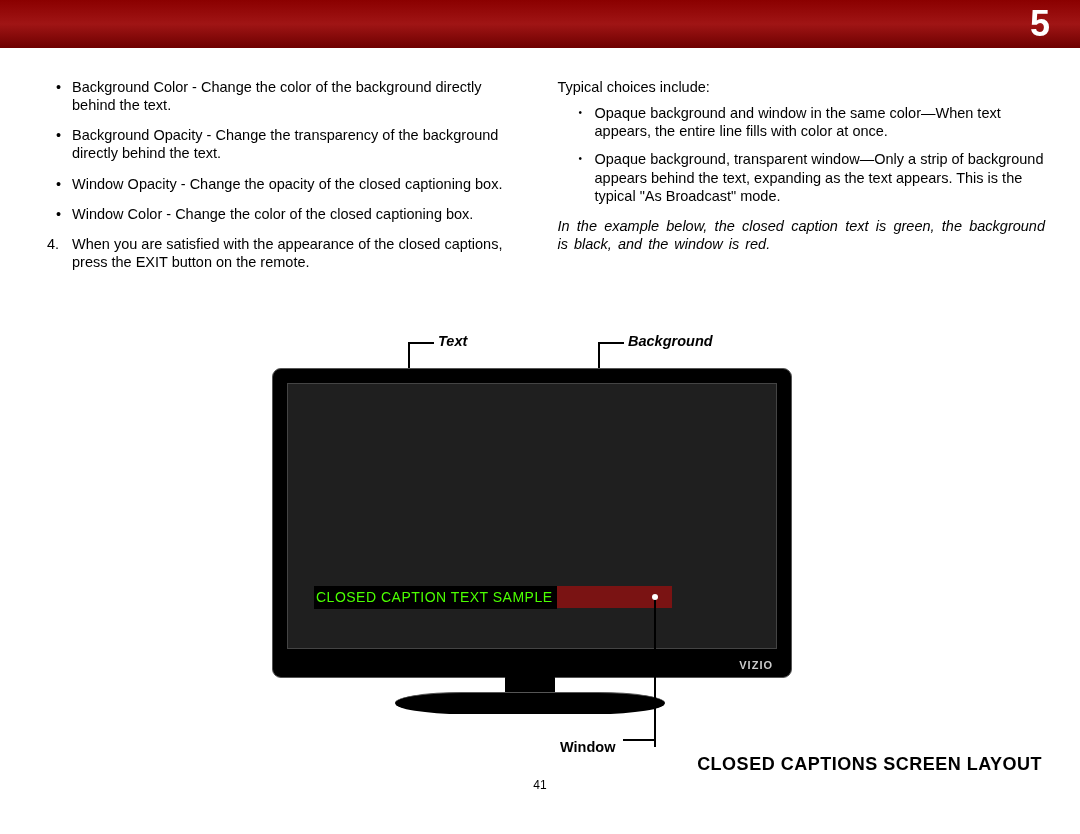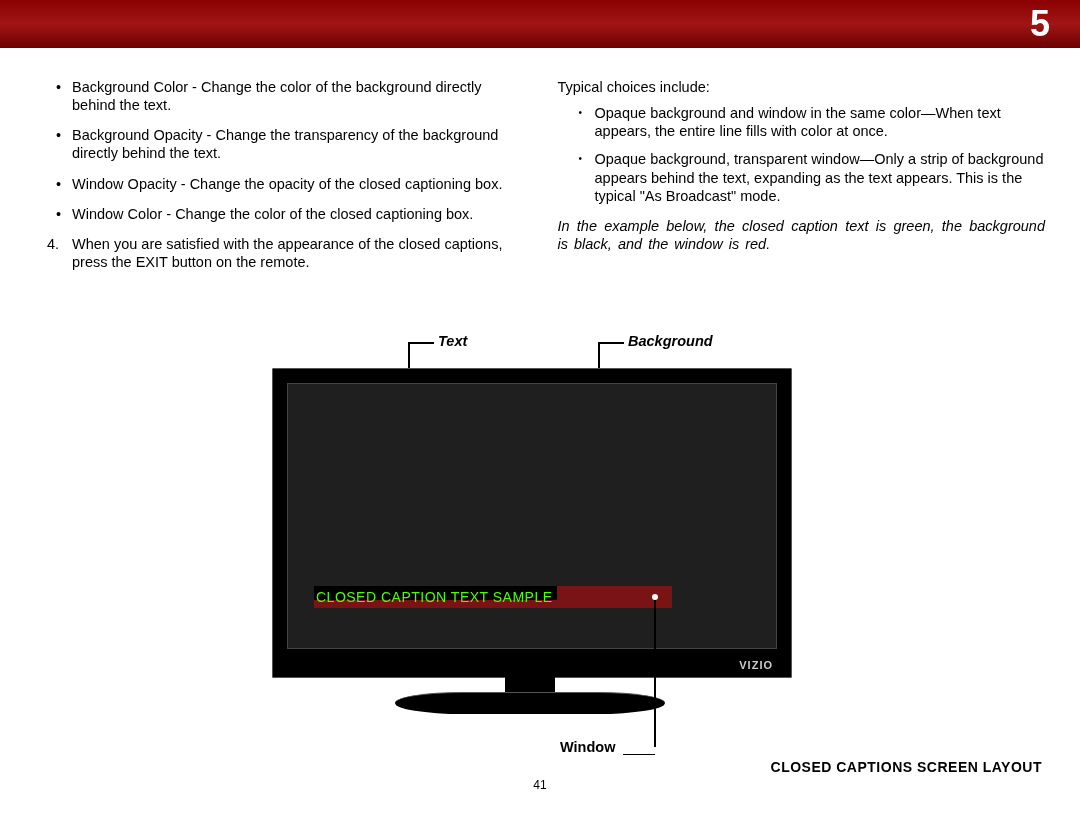--- a/index.html
+++ b/index.html
@@ -127,21 +127,21 @@
     bottom: -3px;
   }
 
   .tv-frame {
     position: absolute;
     left: 272px;
     top: 40px;
     width: 520px;
     height: 310px;
     background: #000;
-    border-radius: 1px;
+    border-radius: 9px;
     border: 1px solid #555;
   }
   .tv-screen {
     position: absolute;
     left: 14px; top: 14px; right: 14px; bottom: 28px;
     background: #1f1f1f;
     border: 1px solid #444;
   }
   .tv-brand {
     position: absolute;
@@ -173,21 +173,21 @@
     left: 314px;
     top: 258px;
     width: 358px;
     height: 22px;
     background: #7a1313;
   }
   .cc-bg {
     position: absolute;
     left: 314px;
     top: 258px;
-    height: 14px;
+    height: 23px;
     padding: 0 4px 0 2px;
     background: #000;
     color: #4bff00;
     font-size: 14px;
     line-height: 22px;
     letter-spacing: 0.5px;
   }
 
   .lead-window {
     position: absolute;
@@ -198,34 +198,34 @@
     background: #000;
   }
   .lead-window .lead-dot { top: -3px; bottom: auto; background:#fff; }
   .window-label-row {
     position: absolute;
     left: 560px;
     top: 411px;
     font-weight: bold;
     font-size: 14.5px;
     display: flex;
-    align-items: flex-end;
+    align-items: flex-start;
     gap: 8px;
   }
   .window-label-row .hbar-after {
     width: 32px; height: 1.5px; background:#000;
   }
 
   .caption-title {
     position: absolute;
     right: 38px;
     bottom: 23px;
     font-weight: bold;
     letter-spacing: 0.5px;
-    font-size: 14px;
+    font-size: 18px;
   }
   .page-num {
     position: absolute;
     left: 50%;
     bottom: 6px;
     transform: translateX(-50%);
     font-size: 12px;
   }
 </style>
 </head>

